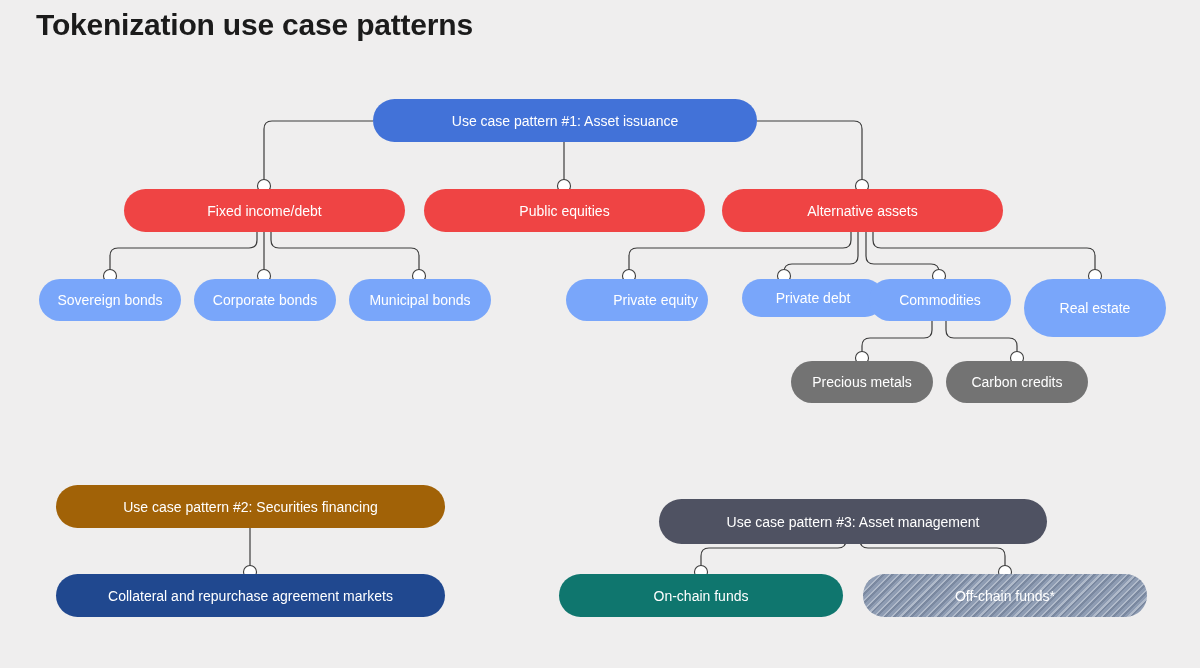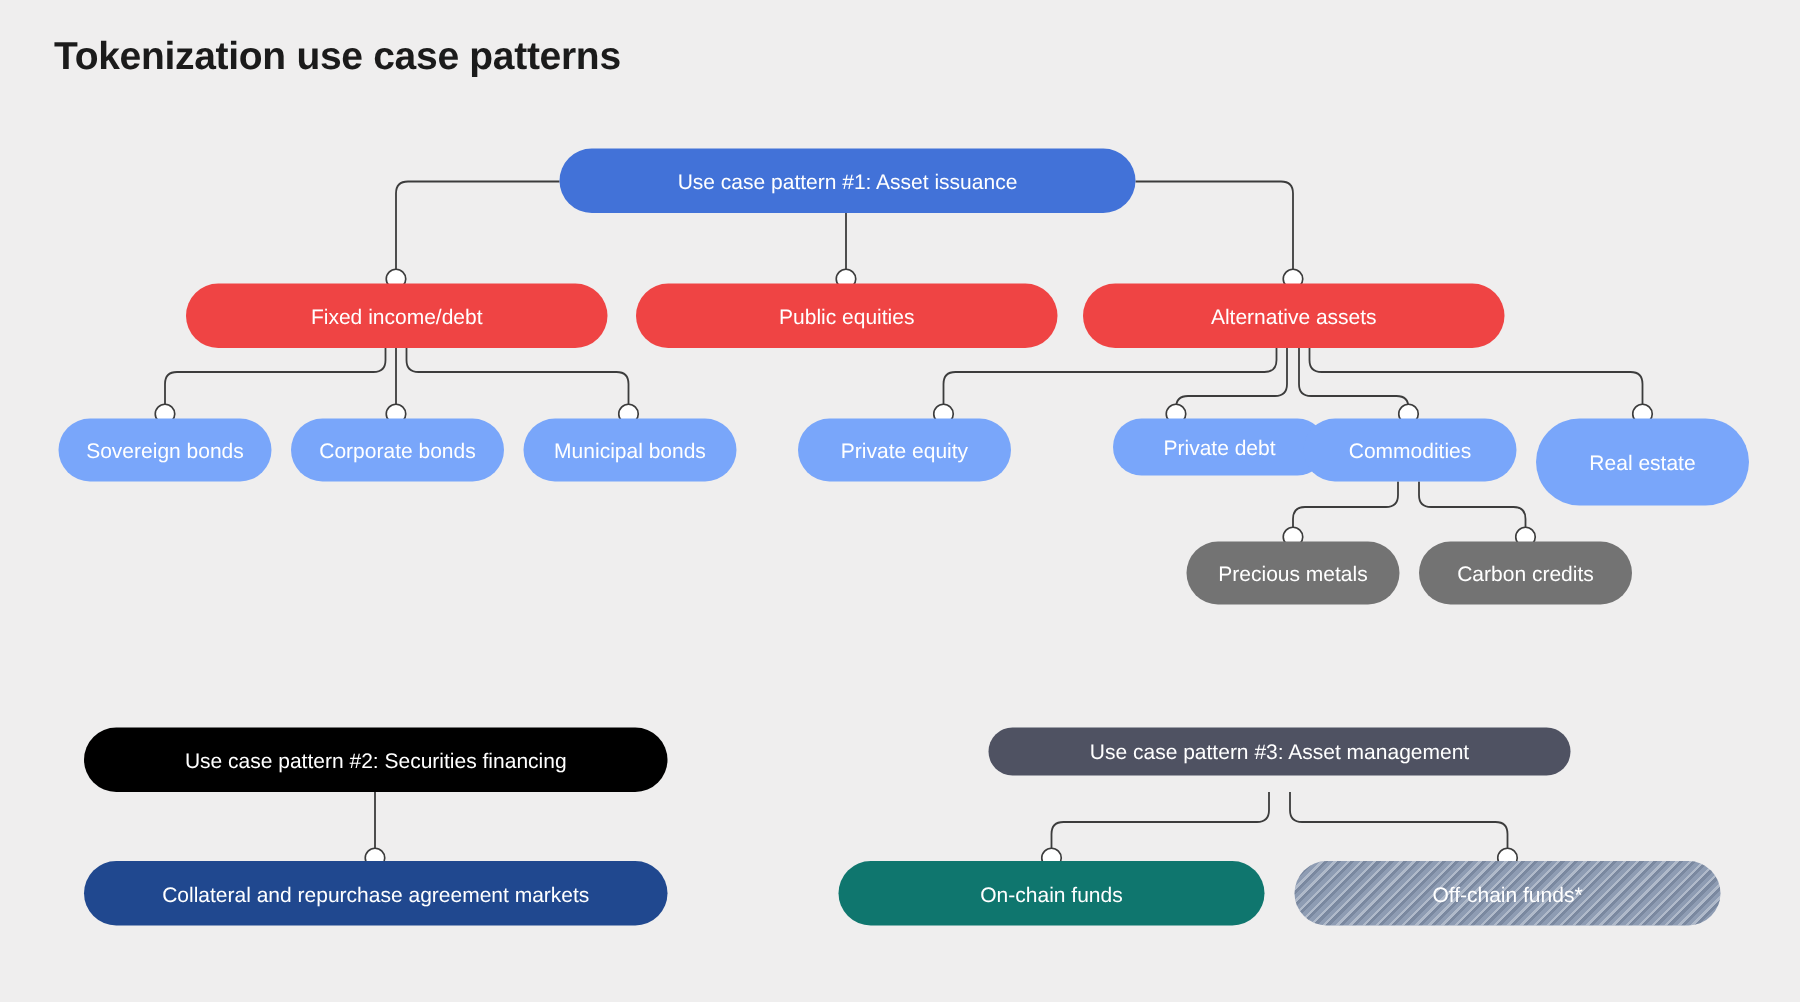--- a/index.html
+++ b/index.html
@@ -5,22 +5,22 @@
   * { box-sizing: border-box; margin: 0; padding: 0; }
   html, body {
     width: 1200px; height: 668px;
     background: #efeeee;
     font-family: "Liberation Sans", sans-serif;
     overflow: hidden;
   }
   #stage { position: relative; width: 1200px; height: 668px; }
 
   #title {
-    position: absolute; left: 36px; top: 22px;
-    font-size: 26px; font-weight: bold; color: #1b1b1b;
+    position: absolute; left: 36px; top: 8px;
+    font-size: 30px; font-weight: bold; color: #1b1b1b;
     letter-spacing: -0.2px; white-space: nowrap; text-align: center;
   }
 
   svg.edges {
     position: absolute; left: 0; top: 0;
     width: 1200px; height: 668px;
     pointer-events: none;
   }
   svg.edges path { fill: none; stroke: #3c3c3c; stroke-width: 1.2; }
   svg.edges circle.dot { fill: #ffffff; stroke: #3c3c3c; stroke-width: 1.1; }
@@ -36,21 +36,21 @@
     line-height: 1;
     overflow: hidden;
   }
   .node .label { position: relative; z-index: 2; padding: 0 10px; }
 
   
   .t-root   { background: #4272d8; }
   .t-lvl2   { background: #ef4444; }
   .t-lvl3   { background: #79a6fa; }
   .t-lvl4   { background: #737373; }
-  .t-navy   { background: #000000; }
+  .t-navy   { background: #a16207; }
   .t-blue2  { background: #20488f; }
   .t-grey   { background: #4f5262; }
   .t-grey2  { background: #0f766e; }
   .t-hatch  { background: #8e9cb3; }
   .t-hatch::after {
     content: ""; position: absolute; inset: 0; z-index: 1;
     background: repeating-linear-gradient(
       135deg,
       rgba(255,255,255,0.30) 0px,
       rgba(255,255,255,0.30) 1.6px,
@@ -126,21 +126,21 @@
   <div class="node t-lvl3" style="left:39px; top:279px; width:142px; height:42px;">
     <span class="label">Sovereign bonds</span>
   </div>
   <div class="node t-lvl3" style="left:194px; top:279px; width:142px; height:42px;">
     <span class="label">Corporate bonds</span>
   </div>
   <div class="node t-lvl3" style="left:349px; top:279px; width:142px; height:42px;">
     <span class="label">Municipal bonds</span>
   </div>
 
-  <div class="node t-lvl3" style="left:532px; top:279px; width:142px; height:42px;">
+  <div class="node t-lvl3" style="left:566px; top:279px; width:142px; height:42px;justify-content:flex-end;">
     <span class="label">Private equity</span>
   </div>
   <div class="node t-lvl3" style="left:742px; top:279px; width:142px; height:38px;">
     <span class="label">Private debt</span>
   </div>
   <div class="node t-lvl3" style="left:869px; top:279px; width:142px; height:42px;">
     <span class="label">Commodities</span>
   </div>
   <div class="node t-lvl3" style="left:1024px; top:279px; width:142px; height:58px;">
     <span class="label">Real estate</span>
@@ -153,21 +153,21 @@
     <span class="label">Carbon credits</span>
   </div>
 
   <div class="node t-navy" style="left:56px; top:485px; width:389px; height:43px;">
     <span class="label">Use case pattern #2: Securities financing</span>
   </div>
   <div class="node t-blue2" style="left:56px; top:574px; width:389px; height:43px;">
     <span class="label">Collateral and repurchase agreement markets</span>
   </div>
 
-  <div class="node t-grey" style="left:659px; top:485px; width:388px; height:32px;text-align:right;">
+  <div class="node t-grey" style="left:659px; top:499px; width:388px; height:45px;text-align:right;">
     <span class="label">Use case pattern #3: Asset management</span>
   </div>
   <div class="node t-grey2" style="left:559px; top:574px; width:284px; height:43px;">
     <span class="label">On-chain funds</span>
   </div>
   <div class="node t-hatch" style="left:863px; top:574px; width:284px; height:43px;">
     <span class="label">Off-chain funds*</span>
   </div>
 
 </div>

